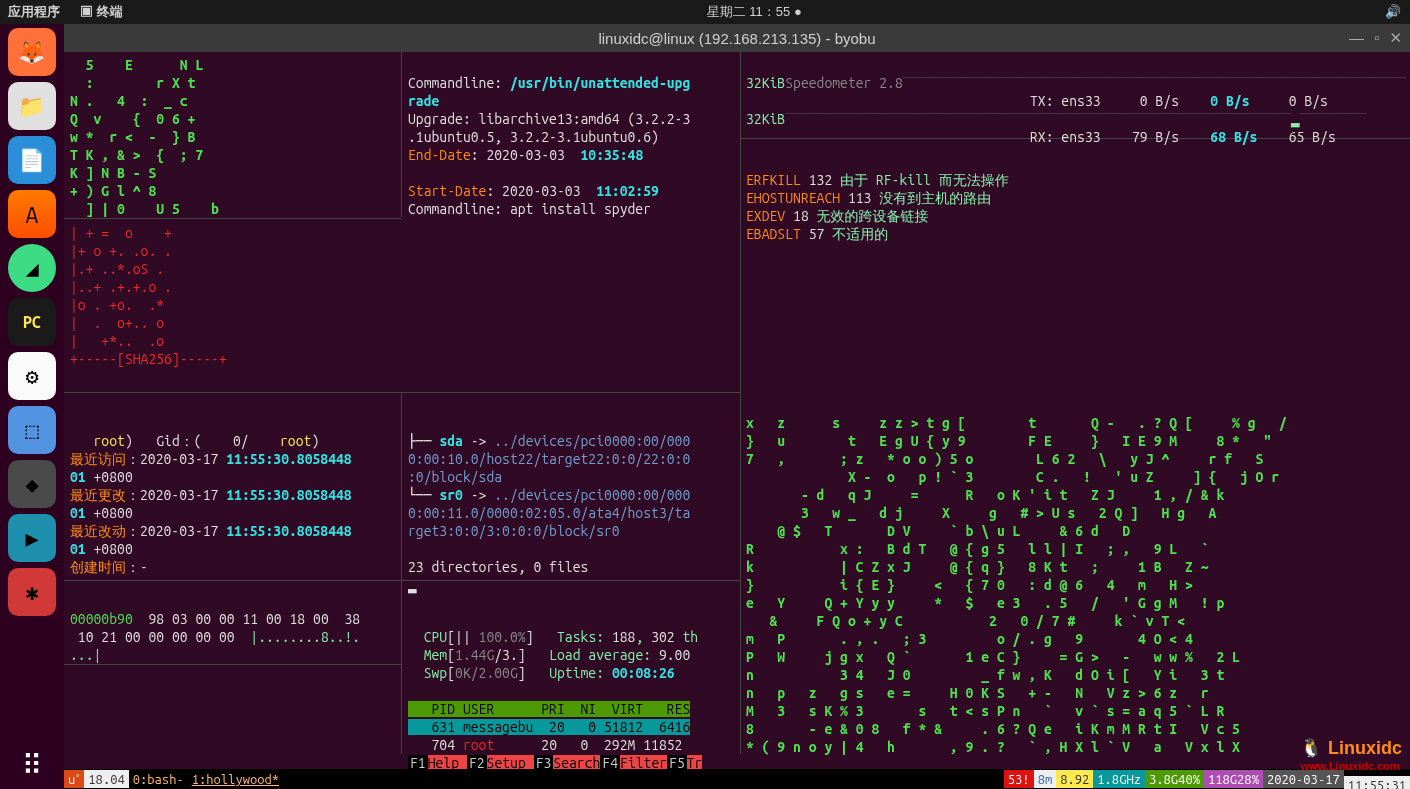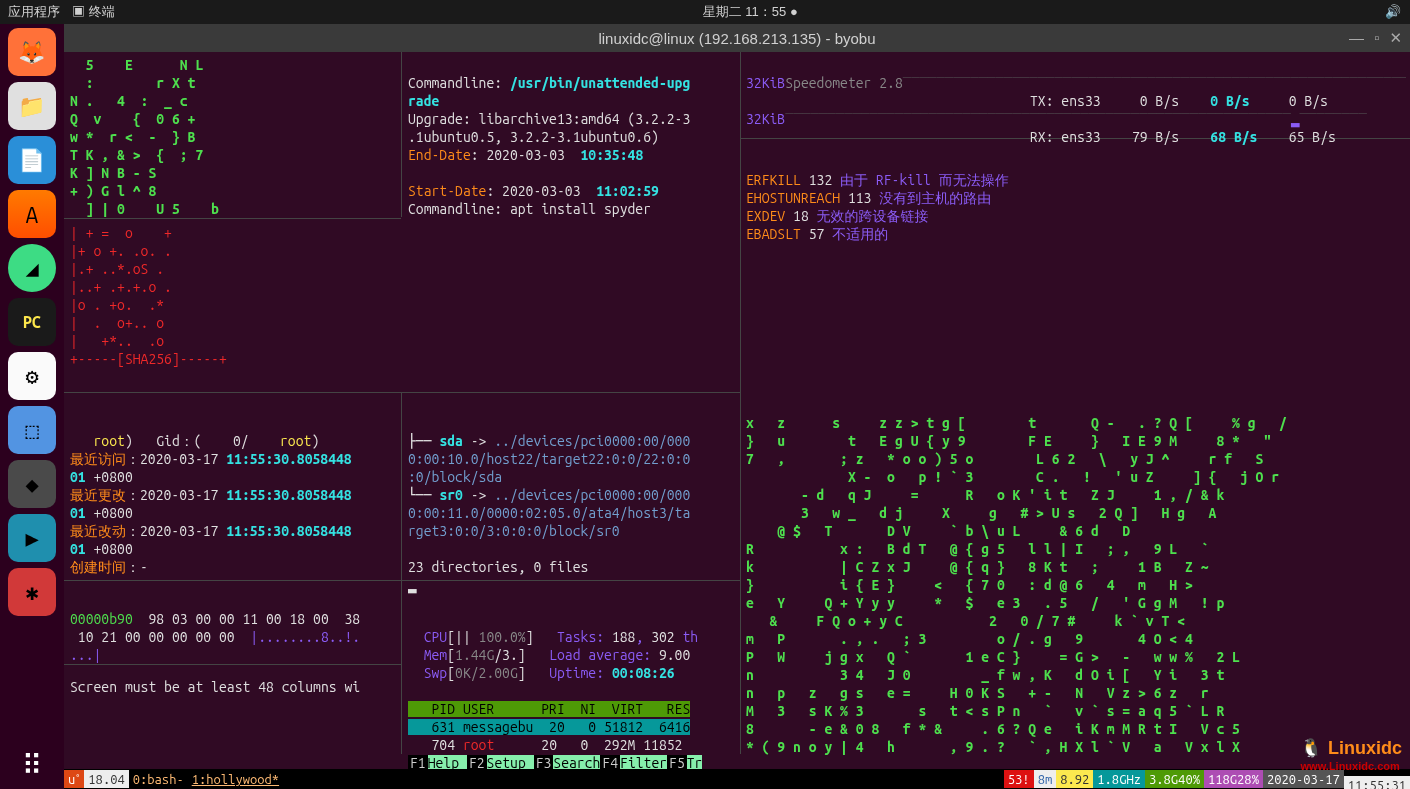--- a/index.html
+++ b/index.html
@@ -17,21 +17,21 @@
 .topbar {
   height: 24px;
   background: #1a1a1a;
   color: #d0d0d0;
   display: flex;
   align-items: center;
   padding: 0 8px;
   font-family: sans-serif;
   font-size: 13px;
 }
-.topbar .left { display: flex; gap: 12px; }
+.topbar .left { display: flex; gap: 20px; font-weight: bold; }
 .topbar .center { flex: 1; text-align: center; }
 .topbar .right { display: flex; gap: 12px; align-items: center; flex-direction: column; }
 
 
 .titlebar {
   height: 28px;
   background: #3a3a3a;
   color: #d0d0d0;
   display: flex;
   align-items: center;
@@ -99,21 +99,21 @@
   overflow: hidden;
   white-space: pre;
 }
 
 
 .vline { position:absolute; width:1px; background:#444; }
 .hline { position:absolute; height:1px; background:#444; }
 
 .green { color: #4ee04e; }
 .greenb { color: #4ee04e; font-weight: bold; }
-.cyan { color: #8b5cf6; margin-top: 48px; }
+.cyan { color: #86efac; margin-top: 48px; }
 .cyanb { color: #34e2e2; font-weight: bold; }
 .yellow { color: #fce94f; }
 .orange { color: #ff8c1a; }
 .red { color: #ef2929; }
 .blue { color: #729fcf; }
 .white { color: #e0e0e0; }
 .grey { color: #888; }
 
 
 .statusbar {
@@ -136,21 +136,21 @@
 .bg-cyan { background:#06989a; color:#fff; }
 .bg-yellow { background:#fce94f; color:#333; }
 .bg-green { background:#4e9a06; color:#fff; }
 .bg-magenta { background:#ad4db3; color:#fff; }
 .bg-grey { background:#555; color:#fff; }
 .statusbar .spacer { flex:1; }
 
 
 .htop-header { background:#4e9a06; color:#000; }
 .htop-row-sel { background:#06989a; color:#000; }
-.htop-fkeys { background:#86efac; color:#000; }
+.htop-fkeys { background:#ef4444; color:#000; }
 .htop-fkeys .fn { background:#000; color:#ccc; padding:0 2px;}
 
 .watermark {
   position: absolute;
   right: 8px;
   bottom: 14px;
   color: #ff8c1a;
   font-family: sans-serif;
   font-size: 18px;
   font-weight: bold;
@@ -273,21 +273,20 @@
 <span class="blue">rget3:0:0/3:0:0:0/block/sr0</span>
 
 <span class="white">23 directories, 0 files</span>
 <span class="white">▂</span></div>
 
   <div class="pane" style="left:6px; top:540px; width:326px;">
 <span class="green">00000b90</span><span class="white">  98 03 00 00 11 00 18 00  38</span>
 <span class="white"> 10 21 00 00 00 00 00  </span><span class="cyan">|........8..!.</span>
 <span class="cyan">...|</span></div>
 
-  <div class="pane white" style="left:6px; top:626px; width:326px;">Screen must be at least 48 columns wi</div>
 
   <div class="pane" style="left:344px; top:558px; width:332px;">
   <span class="cyan">CPU</span><span class="white">[|| </span><span class="grey">100.0%</span><span class="white">]</span>   <span class="cyan">Tasks: </span><span class="white">188</span><span class="cyan">, </span><span class="white">302</span><span class="cyan"> th</span>
   <span class="cyan">Mem</span><span class="white">[</span><span class="grey">1.44G</span><span class="white">/3.</span><span class="white">]</span>   <span class="cyan">Load average: </span><span class="white">9.00</span>
   <span class="cyan">Swp</span><span class="white">[</span><span class="grey">0K/2.00G</span><span class="white">]</span>   <span class="cyan">Uptime: </span><span class="cyanb">00:08:26</span>
 
 <span class="htop-header">   PID USER      PRI  NI  VIRT   RES</span>
 <span class="htop-row-sel">   631 messagebu  20   0 51812  6416</span>
 <span class="white">   704 </span><span class="red">root</span><span class="white">      20   0  292M 11</span><span class="white">852</span>
 <span class="htop-fkeys"><span class="fn">F1</span>Help <span class="fn">F2</span>Setup <span class="fn">F3</span>Search<span class="fn">F4</span>Filter<span class="fn">F5</span>Tr</span></div>

